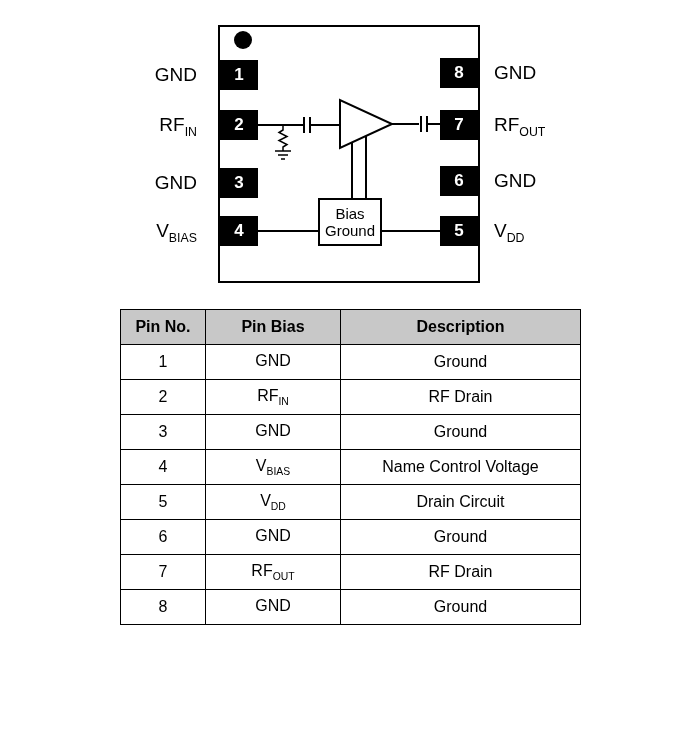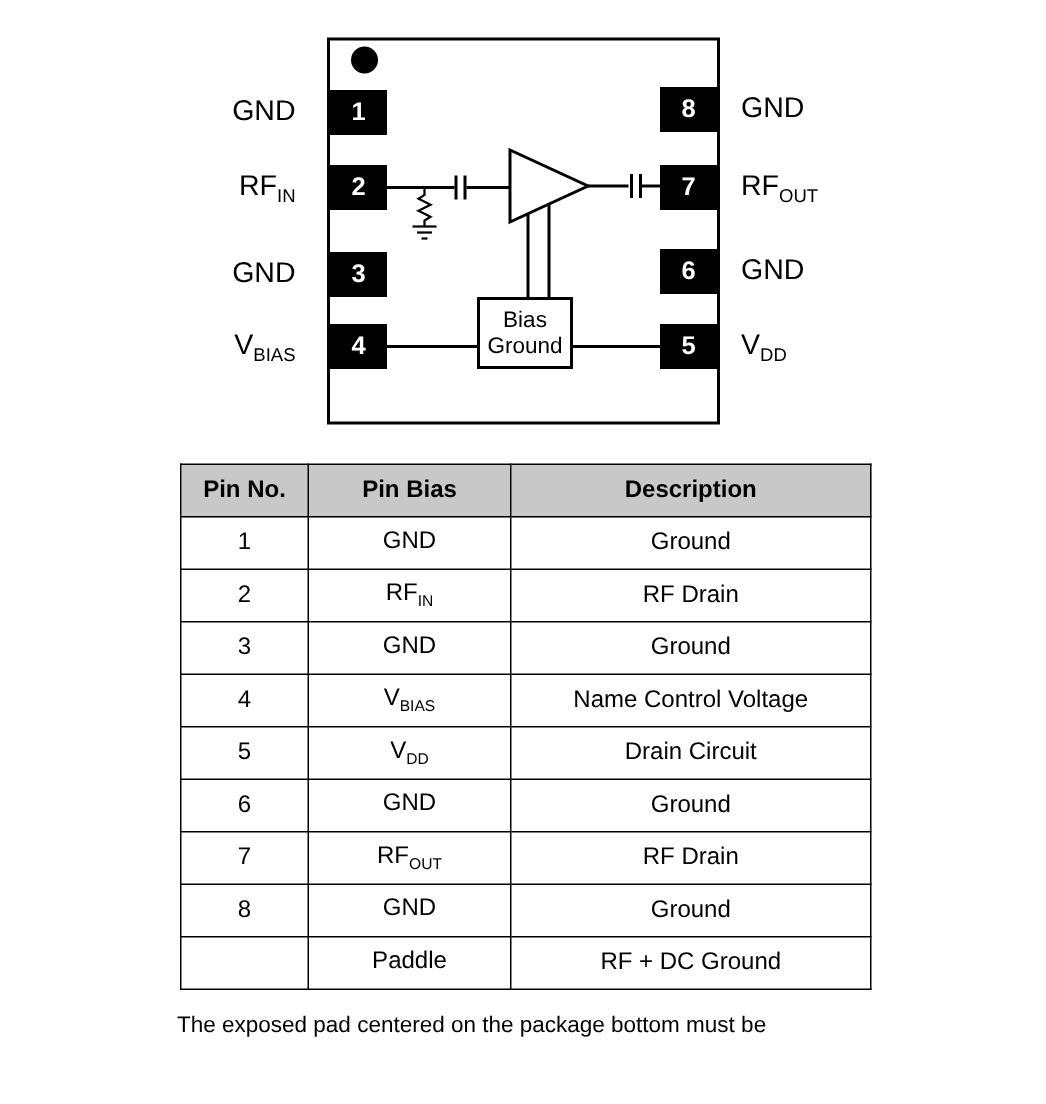--- a/index.html
+++ b/index.html
@@ -190,25 +190,19 @@
       <tr>
         <td>7</td>
         <td class="pin-name-cell"><span>RF</span><sub>OUT</sub></td>
         <td>RF Drain</td>
       </tr>
       <tr>
         <td>8</td>
         <td class="pin-name-cell"><span>GND</span><sub></sub></td>
         <td>Ground</td>
       </tr>
-      <tr>
-        <td></td>
-        <td class="pin-name-cell"><span>Paddle</span><sub></sub></td>
-        <td>RF + DC Ground</td>
-      </tr>
     </tbody>
   </table>
 
   <div class="footer-note">
-    <div>The exposed pad centered on the package bottom must be</div>
   </div>
 
 </div>
 
 </body></html>

